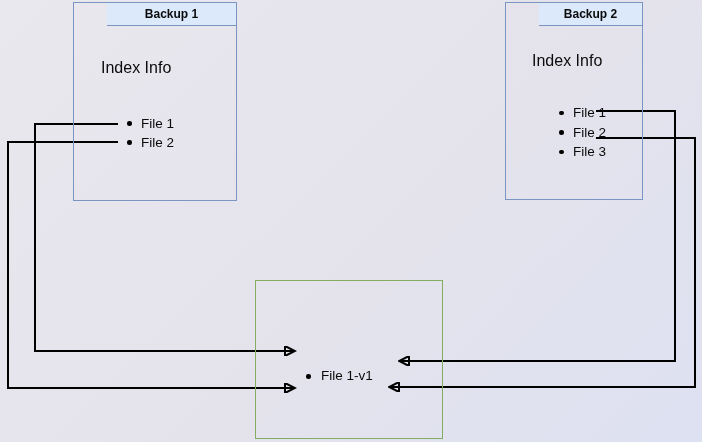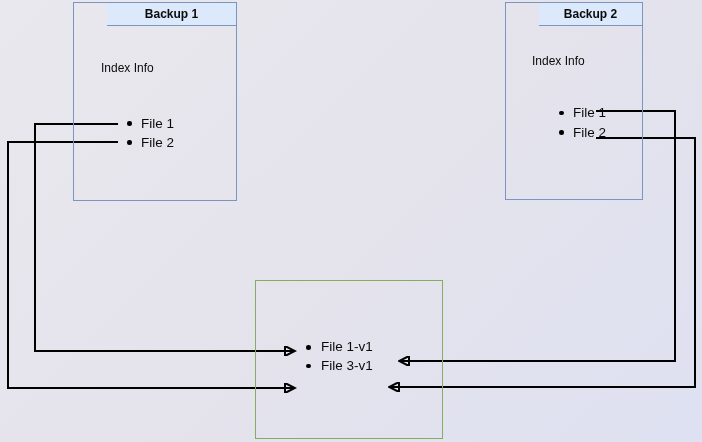--- a/index.html
+++ b/index.html
@@ -48,21 +48,21 @@
     border-bottom: 1.6px solid var(--blue-border);
     white-space: nowrap;
   }
   .box.green { border-color: var(--green-border); }
   .box.green .title {
     background: var(--green-fill);
     border-bottom-color: var(--green-border);
   }
   .index-label {
     position: absolute;
-    font-size: 12px;
+    font-size: 16px;
     line-height: 16px;
     white-space: nowrap;
   }
   ul.file-list {
     position: absolute;
     margin: 0;
     padding: 0;
     list-style: none;
     font-size: 13.5px;
     white-space: nowrap;
@@ -87,21 +87,21 @@
   #backup1 .index-label { left: 27px; top: 57px; }
   #backup1 ul.file-list { top: 111px; left: 0; }
 
   #backup2 { left: 473px; top: 2px; width: 138px; height: 198px; margin-left: 32px; }
   #backup2 .index-label { left: 26px; top: 50px; }
   #backup2 ul.file-list { top: 100px; left: 0; }
   #backup2 ul.file-list li { line-height: 19.5px; }
 
   #dedup { left: 255px; top: 280px; width: 188px; height: 159px; }
   #dedup ul.file-list { top: 57px; left: 0; }
-  #dedup ul.file-list li { line-height: 18.5px; padding-left: 65px; }
+  #dedup ul.file-list li { line-height: 18.5px; padding-left: 65px; margin-top: 29px; }
   #dedup ul.file-list li::before { left: 50px; }
 </style>
 </head>
 <body>
 
 <div class="canvas">
 
   <svg class="connectors" viewBox="0 0 702 442" aria-hidden="true">
     <defs>
       <marker id="arrowhead" viewBox="0 0 10 10" refX="9" refY="5" markerWidth="13" markerHeight="10" markerUnits="userSpaceOnUse" orient="auto">
@@ -122,23 +122,23 @@
         <li>File 2</li>
       </ul>
   </div>
 
   <div class="box" id="backup2">
     <div class="title">Backup 2</div>
     <div class="index-label">Index Info</div>
     <ul class="file-list">
         <li>File 1</li>
         <li>File 2</li>
+        <li>File 3</li>
       </ul>
   </div>
 
   <div class="box green" id="dedup">
     <ul class="file-list">
         <li>File 1-v1</li>
-        <li>File 3-v1</li>
       </ul>
   </div>
 
 </div>
 
 </body></html>

